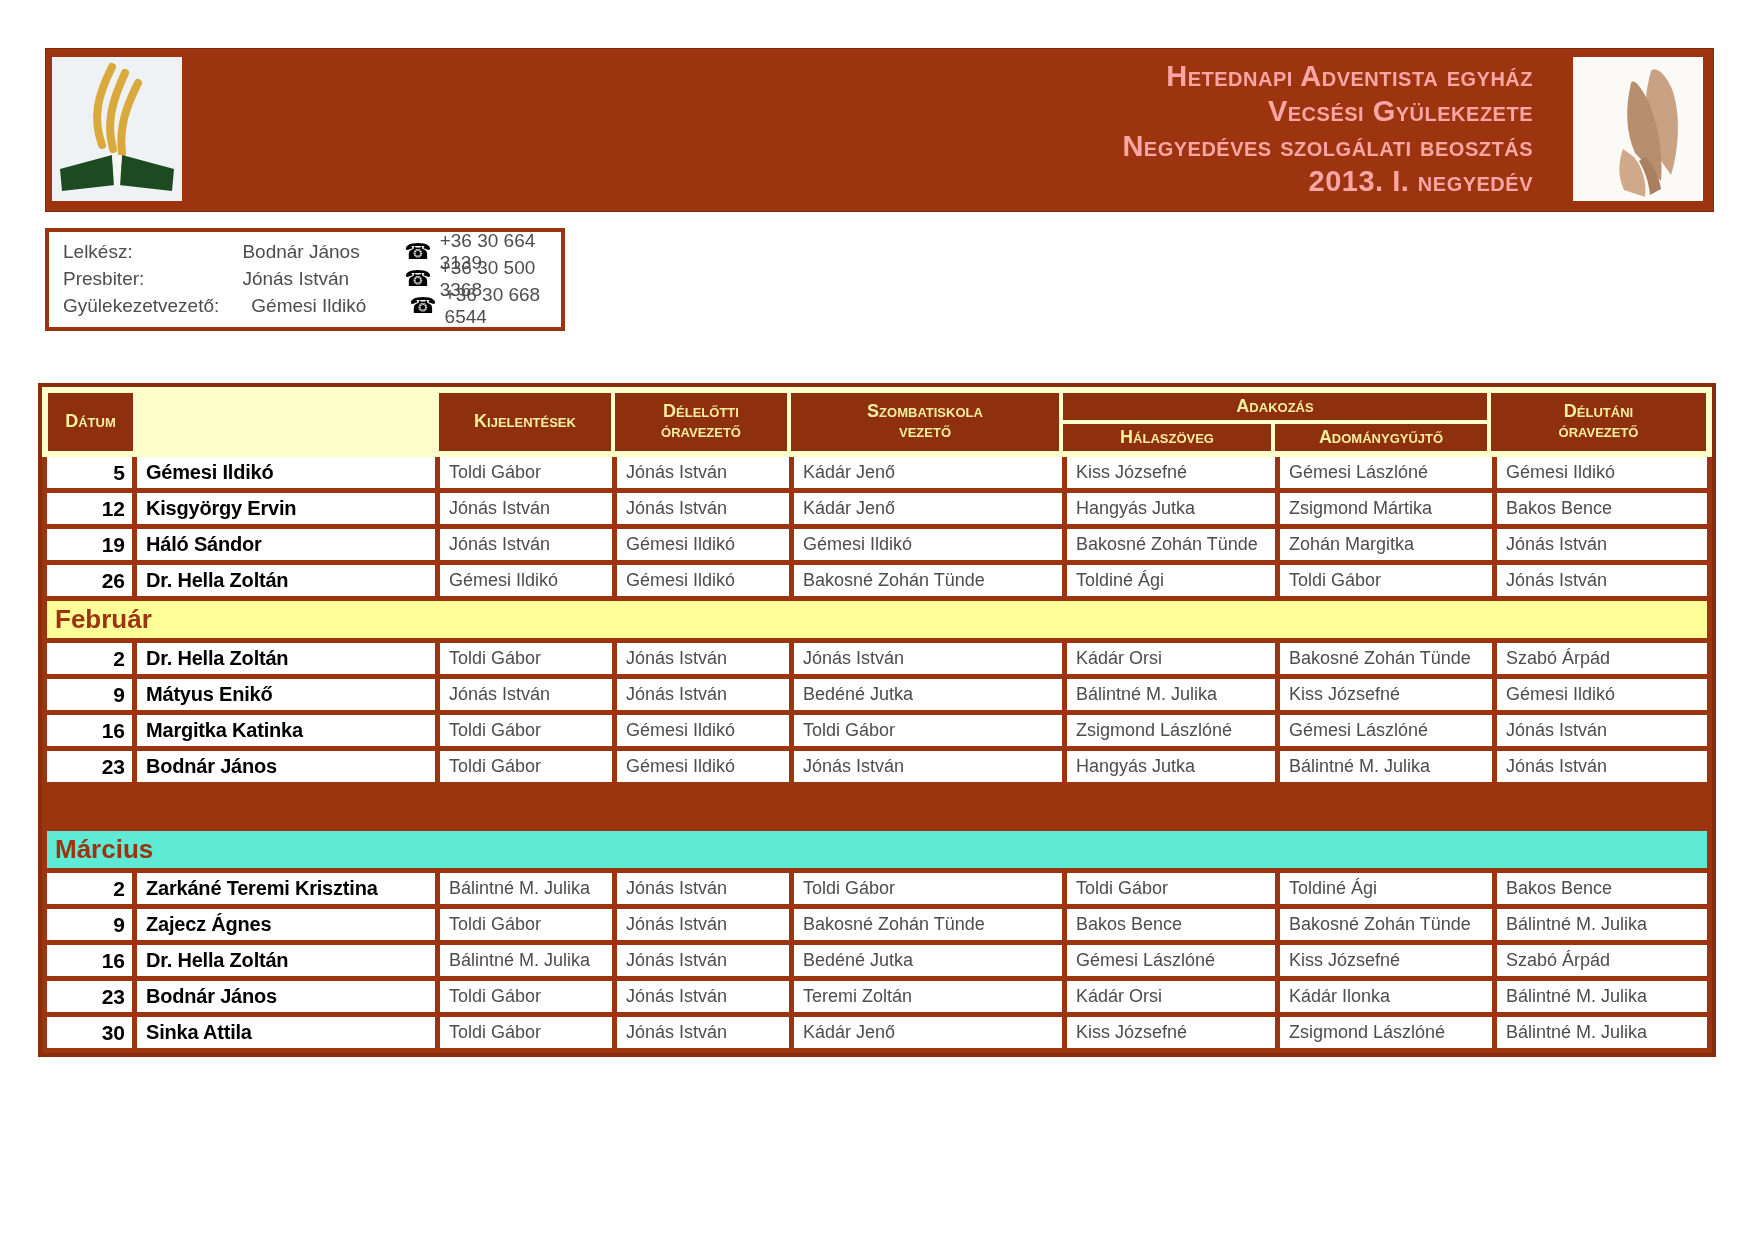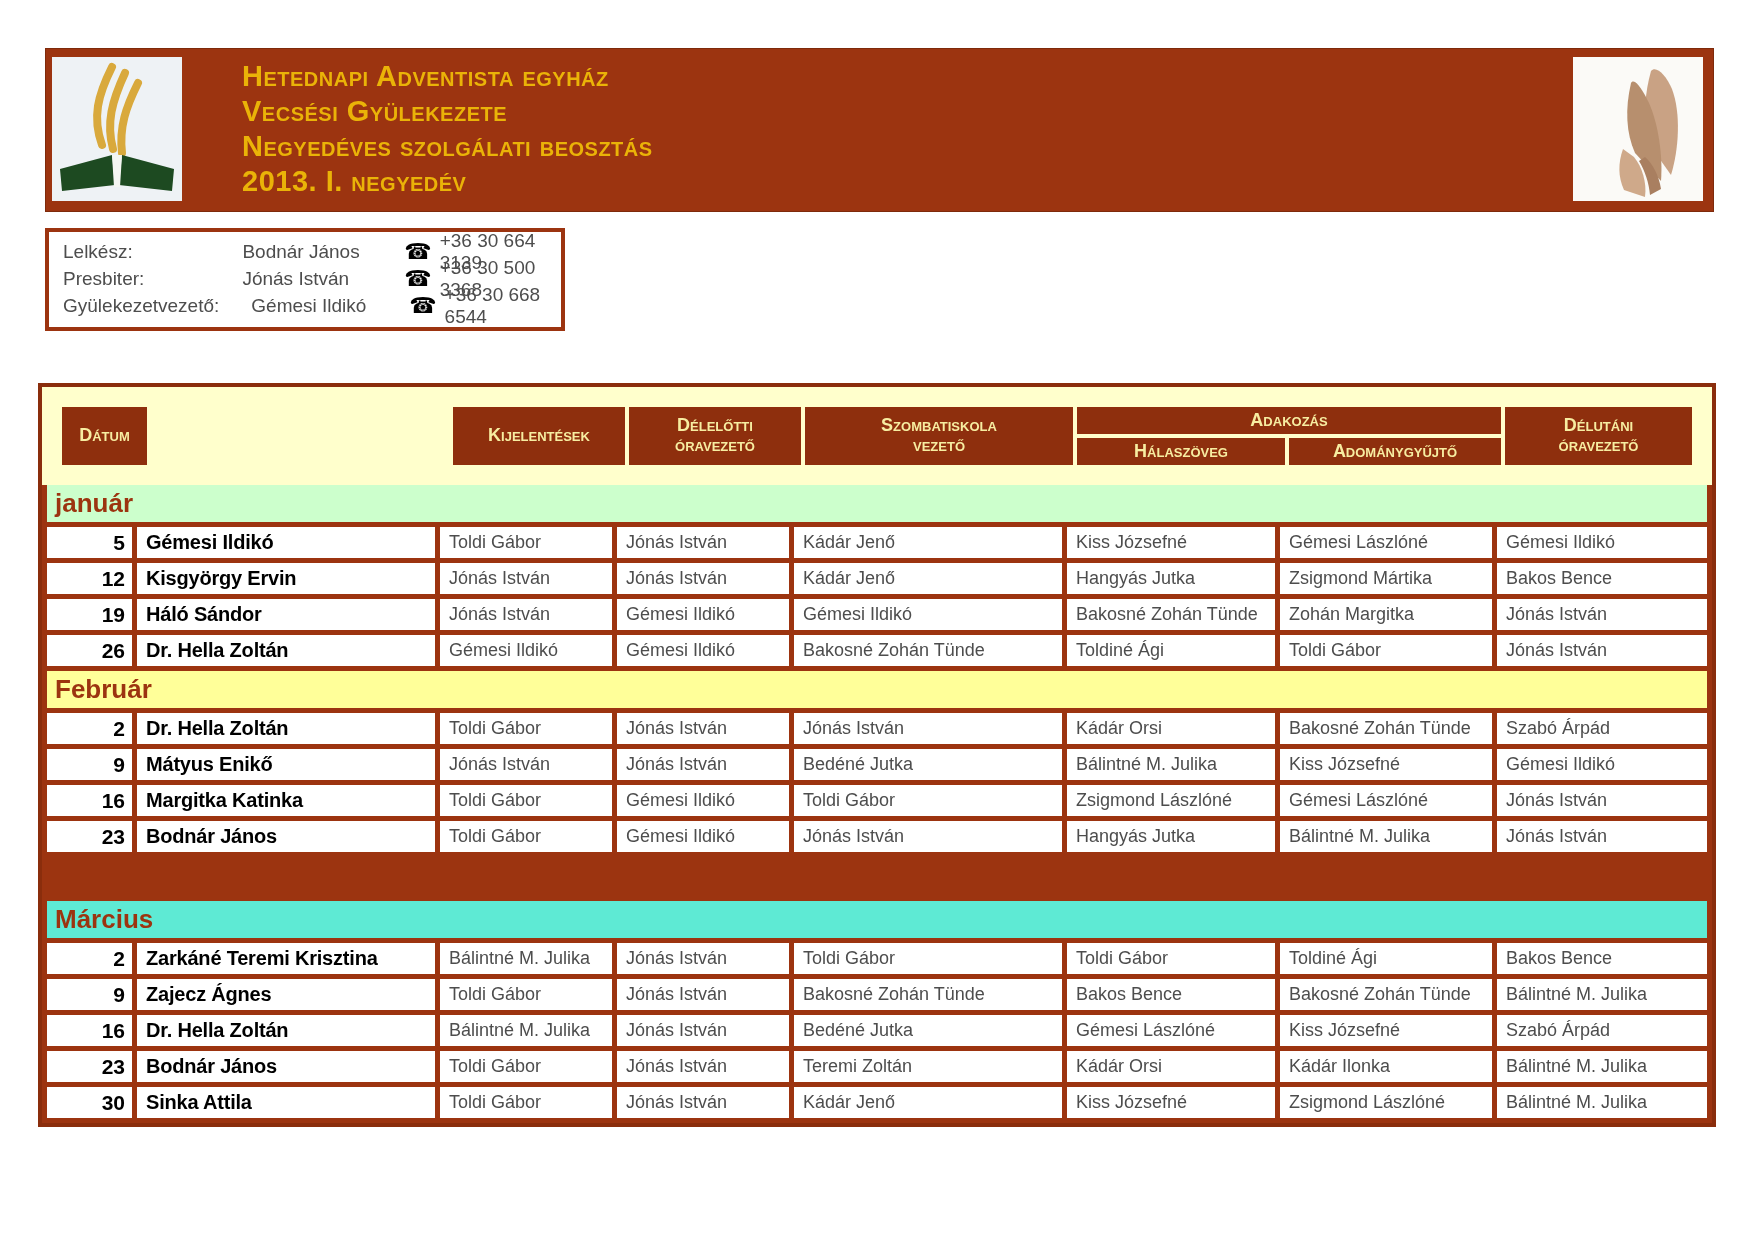--- a/index.html
+++ b/index.html
@@ -13,21 +13,21 @@
     position:absolute; left:45px; top:48px; width:1667px; height:162px;
     background:#9c3410; border:1px solid #7e2a0b;
   }
   .logo-box {
     position:absolute; top:8px; width:130px; height:144px; background:#eef2f5;
   }
   .logo-left { left:6px; }
   .logo-right { right:10px; background:#fbfaf7; }
   .banner-title {
     position:absolute; left:196px; right:180px; top:10px;
-    text-align:left; color:#eab308; font-weight:bold;
+    text-align:right; color:#fca5a5; font-weight:bold;
     font-variant:small-caps; letter-spacing:.5px;
   }
   .banner-title .t-line { font-size:29px; line-height:35px; }
 
   
   .contact-box {
     position:absolute; left:45px; top:228px; width:498px;
     border:4px solid #9c3410; background:#ffffff; padding:6px 0 8px 14px;
   }
   .c-row { display:flex; align-items:center; height:27px; color:#4d4d4d; font-size:19px;gap:32px; }
@@ -38,21 +38,21 @@
 
   
   .schedule {
     position:absolute; left:38px; top:383px; width:1678px;
     border:4px solid #8a2d0c; background:#9c3410; box-sizing:border-box;
   }
   .thead {
     display:grid;
     grid-template-columns:85px 298px 172px 172px 268px 208px 212px 1fr;
     grid-template-rows:27px 27px;
-    gap:4px; background:#ffffcc; padding:20px;
+    gap:4px; background:#ffffcc; padding:6px;
   }
   .th {
     background:#8e2f0d; color:#f7eda1; font-variant:small-caps; font-weight:bold;
     font-size:18px; line-height:1.1; display:flex; align-items:center; justify-content:center;
     text-align:center; white-space:pre-line;
   }
   .th.c1 { grid-column:1; grid-row:1/3; }
   .th.c2 { grid-column:2; grid-row:1/3; }
   .th.c3 { grid-column:3; grid-row:1/3; }
   .th.c4 { grid-column:4; grid-row:1/3; }
@@ -147,21 +147,20 @@
 óravezető</div>
       <div class="th c5">Szombatiskola
 vezető</div>
       <div class="th adak">Adakozás</div>
       <div class="th hala">Hálaszöveg</div>
       <div class="th adom">Adománygyűjtő</div>
       <div class="th c8">Délutáni
 óravezető</div>
     </div>
     <div class="tbody">
-        <div class="month-banner" style="background: rgb(204, 255, 204);">január</div>
         <div class="cell cell-date">5</div>
         <div class="cell cell-speaker">Gémesi Ildikó</div>
         <div class="cell cell-plain">Toldi Gábor</div>
         <div class="cell cell-plain">Jónás István</div>
         <div class="cell cell-plain">Kádár Jenő</div>
         <div class="cell cell-plain">Kiss Józsefné</div>
         <div class="cell cell-plain">Gémesi Lászlóné</div>
         <div class="cell cell-plain">Gémesi Ildikó</div>
         <div class="cell cell-date">12</div>
         <div class="cell cell-speaker">Kisgyörgy Ervin</div>

